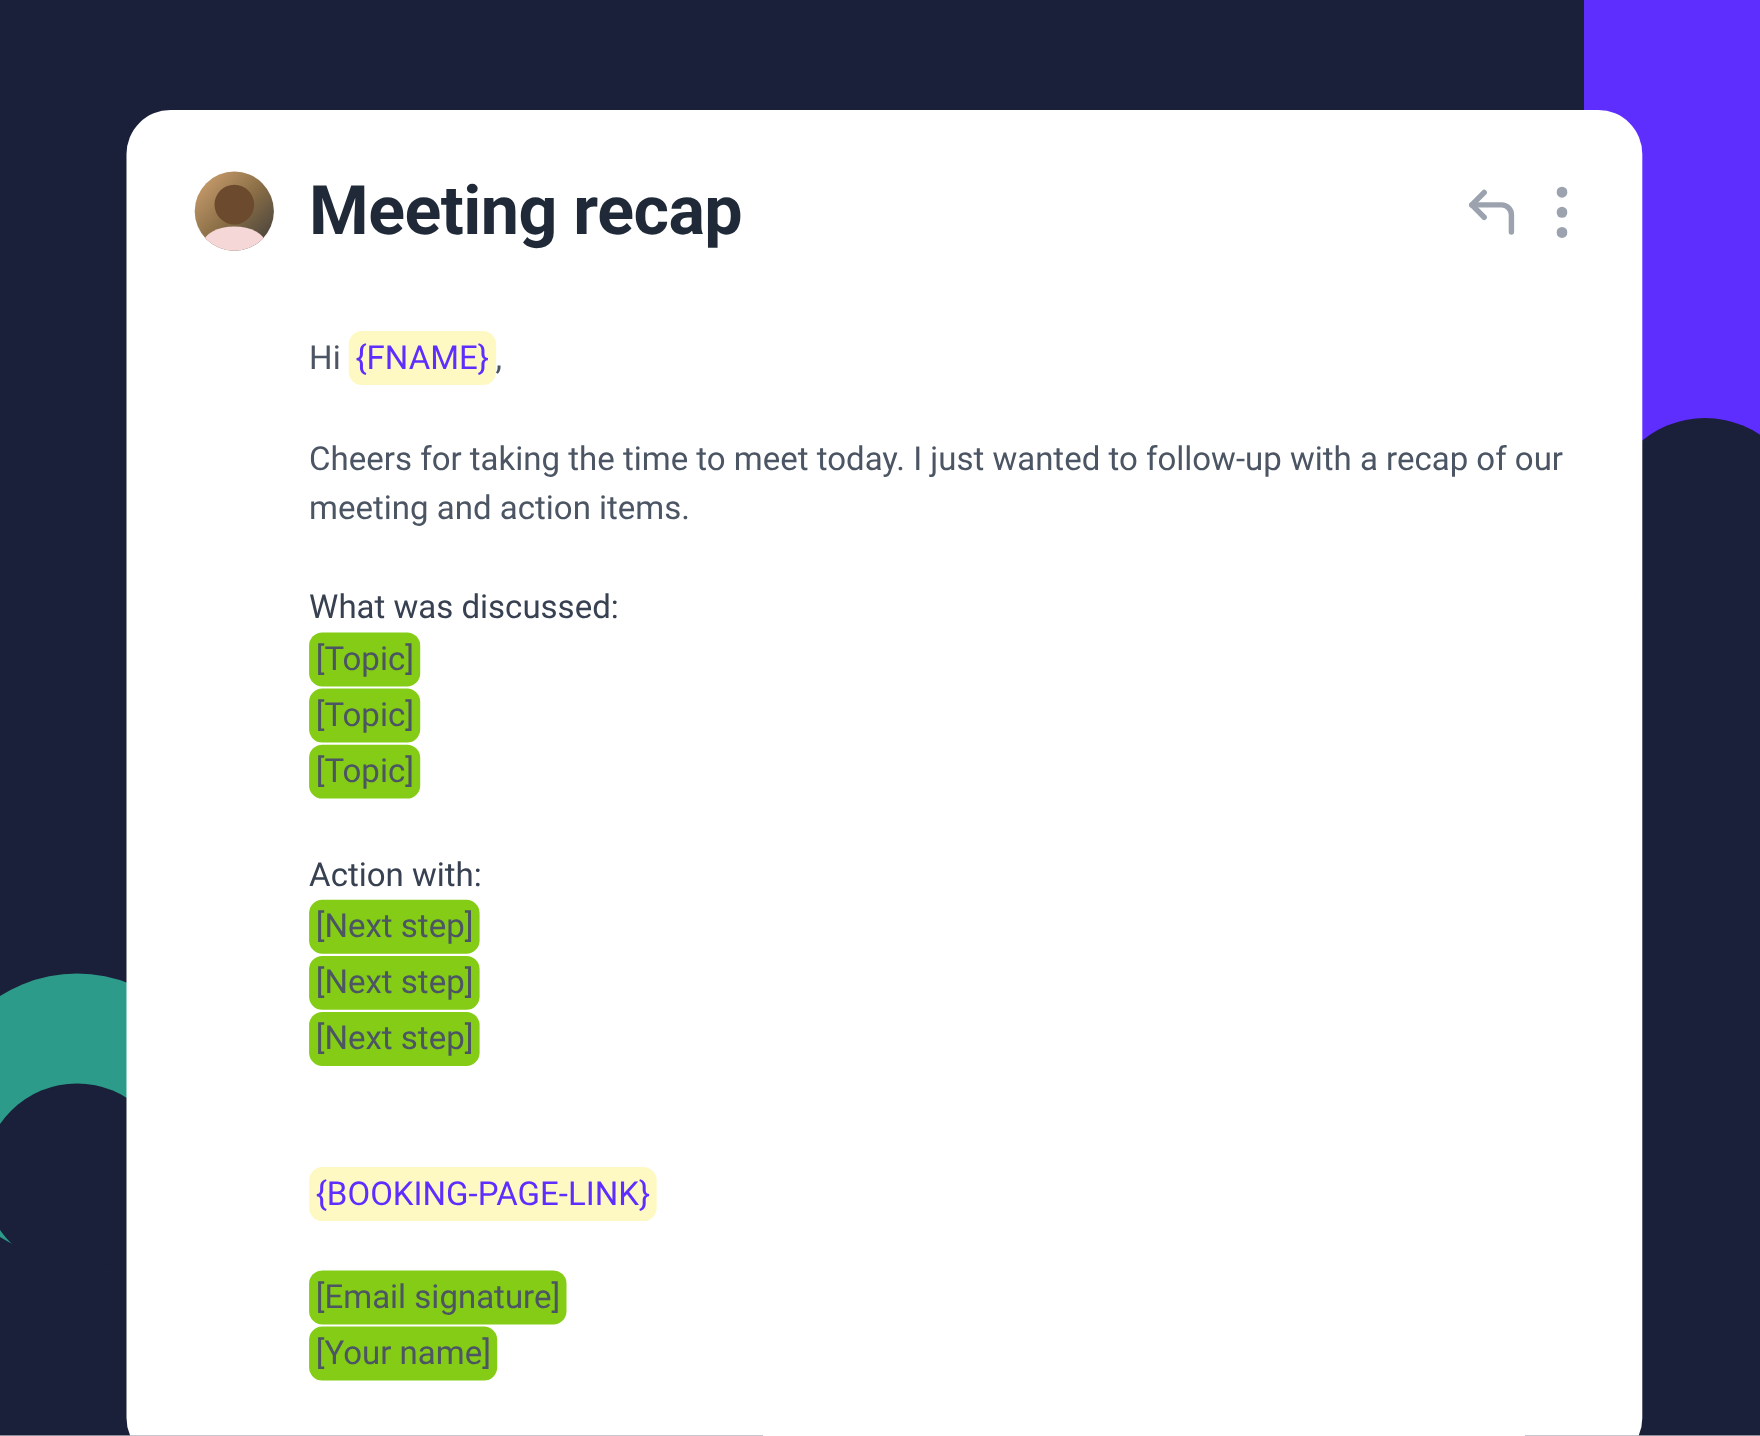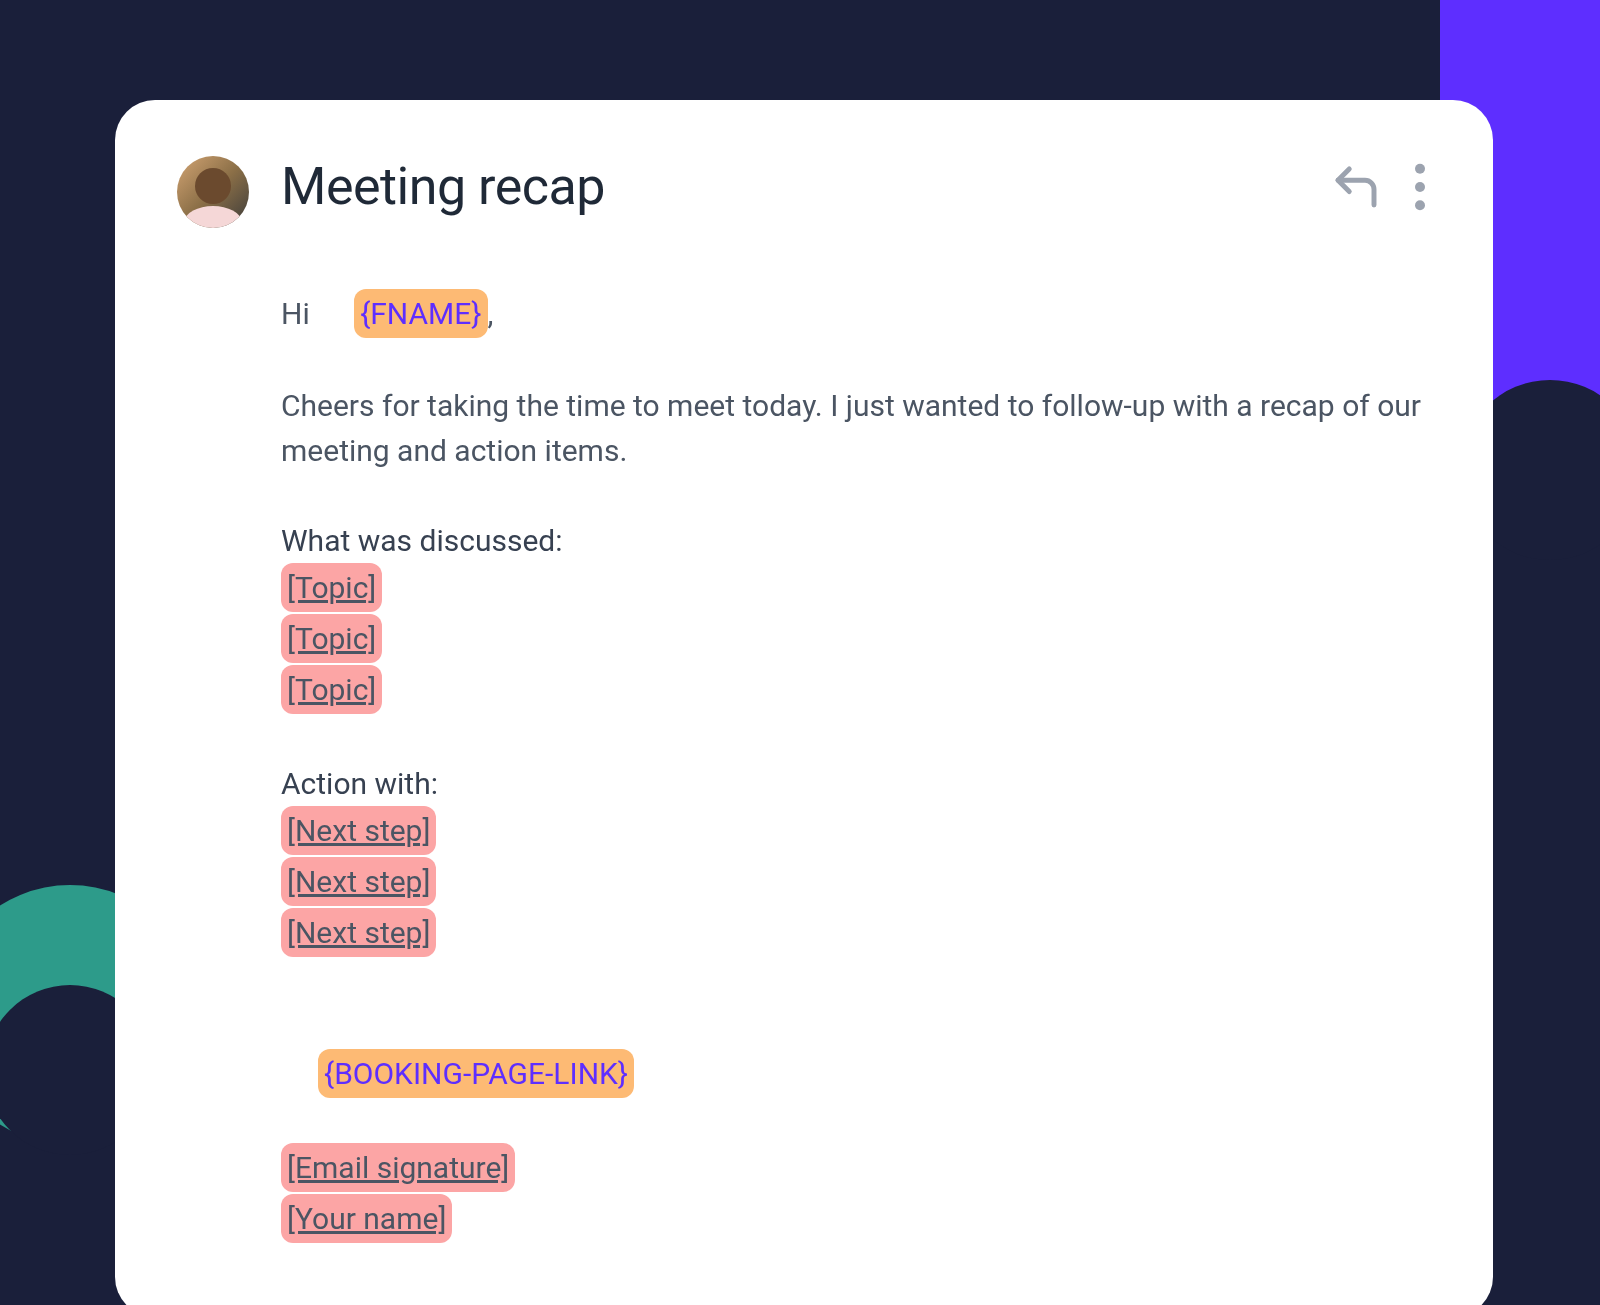--- a/index.html
+++ b/index.html
@@ -112,22 +112,22 @@
     }
     
     .header-row {
       display: flex;
       justify-content: space-between;
       align-items: center;
       margin-bottom: 72px;
     }
     
     .title {
-      font-size: 52px;
-      font-weight: 400;
+      font-size: 62px;
+      font-weight: 700;
       color: #1f2937;
       letter-spacing: -0.5px;
     }
     
     .header-actions {
       display: flex;
       align-items: center;
       gap: 32px;
     }
     
@@ -152,35 +152,33 @@
       height: 45px;
     }
     
     .strong {
       font-weight: 400;
       color: #374151;
     }
     
     .merge-tag {
       color: #5e2eff;
-      background: #fdba74;
+      background: #fef9c3;
       border-radius: 12px;
       padding: 2px 6px;
       display: inline-block;
-      margin-left: 37px;
     }
     
     .placeholder-tag {
       color: #4b5563;
-      background: #fca5a5;
+      background: #84cc16;
       border-radius: 12px;
       padding: 2px 6px;
       display: inline-block;
       margin-bottom: 2px;
-      text-decoration: underline;
     }
     
     .topic-list {
       display: flex;
       flex-direction: column;
       gap: 0px;
       align-items: flex-start;
     }
   </style>
 </head>

